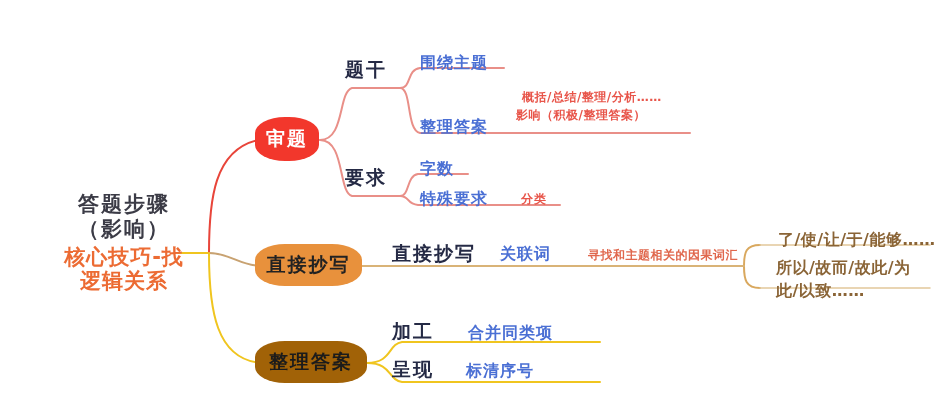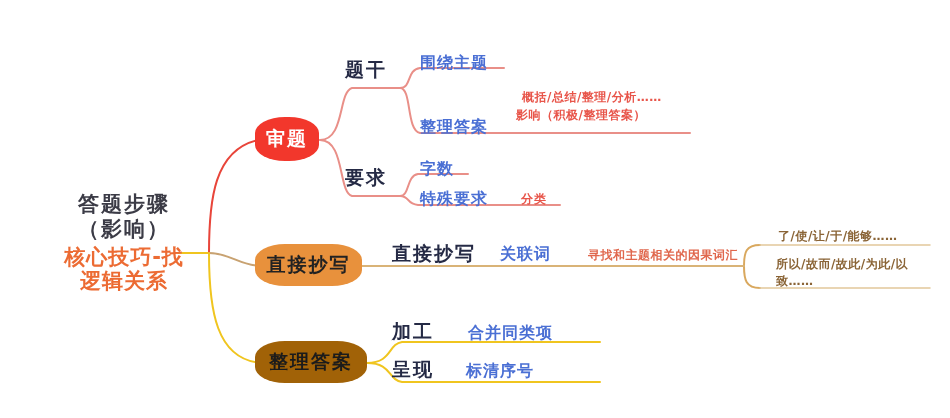--- a/index.html
+++ b/index.html
@@ -117,21 +117,21 @@
   }
   
   .note-orange {
     color: #e0674d;
     font-size: 12px;
     font-weight: 700;
     letter-spacing: 0.5px;
   }
   .note-tan {
     color: #8a6436;
-    font-size: 12px;
+    font-size: 16px;
     font-weight: 700;
     letter-spacing: 0.5px;
     line-height: 1.45;
   }
 </style>
 </head>
 <body>
 
 <div id="canvas">
 

